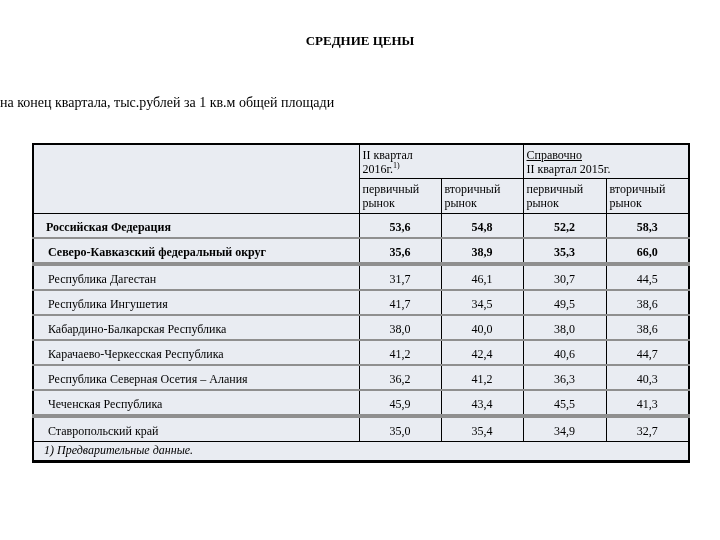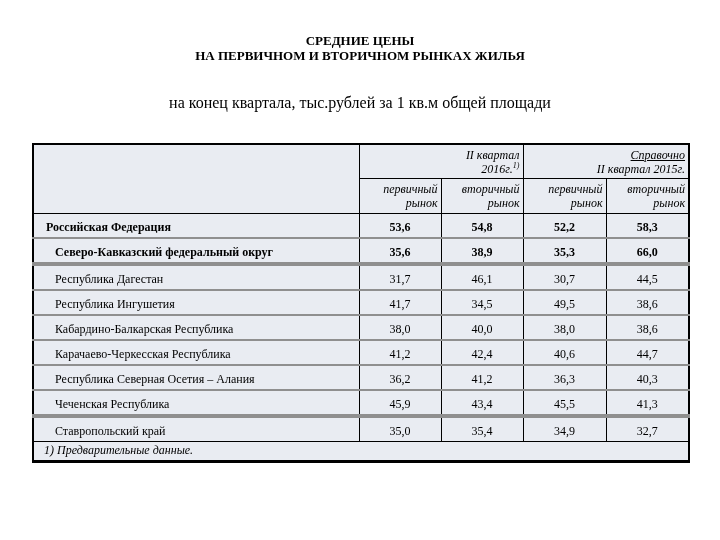--- a/index.html
+++ b/index.html
@@ -8,70 +8,69 @@
     font-family:"Liberation Serif","DejaVu Serif",serif;color:#000;
   }
   .slide{position:relative;width:720px;height:468px;background:#fff;}
 
   .title-block{
     position:absolute;top:33px;left:0;width:720px;
     text-align:center;font-weight:bold;font-size:13px;line-height:15px;
   }
   .subtitle{
     position:absolute;top:96px;left:0;width:720px;
-    text-align:center;font-size:16px;line-height:14px;
+    font-size:14px;line-height:14px;
   }
 
   table.price-table{
     position:absolute;left:32px;top:143px;width:656px;
     border-collapse:collapse;table-layout:fixed;
     background:var(--cell-bg,#e9ecf2);
     border:2px solid #000;border-bottom:3px solid #000;
     font-size:12px;
   }
   .price-table th, .price-table td{overflow:hidden;}
 
   thead th{
     border:1px solid #000;
-    font-style:italic;font-weight:normal;
-    vertical-align:middle;text-align:right;
+    font-weight:normal;
+    vertical-align:middle;text-align:left;
     padding:1px 3px;line-height:14px;
   }
   thead tr.h1 th{height:31px;}
   thead tr.h2 th{height:32px;margin-left:30px;}
   thead th.corner{border-bottom:1px solid #000;}
   .underlined{text-decoration:underline;}
   sup.fn-mark{font-size:8px;vertical-align:super;line-height:0;}
 
   tbody td{
     border-left:1px solid #000;
     border-bottom:2px solid var(--row-line,#8f8f8f);
     height:21px;vertical-align:bottom;padding:0 2px 2px 2px;
   }
   tbody td.label-cell{border-left:none;text-align:left;padding-left:12px;}
-  tbody td.label-cell.indent{padding-left:21px;}
+  tbody td.label-cell.indent{padding-left:14px;}
   tbody td.value-cell{text-align:center;}
   tbody tr.bold-row td{font-weight:bold;}
   tbody tr.thick-after td{border-bottom:4px solid var(--row-line,#8f8f8f);}
   tbody tr:last-child td{border-bottom:1px solid #000;}
 
   tfoot td{
     border:none;font-style:italic;
     height:15px;vertical-align:middle;
     padding:1px 4px 2px 10px;text-align:left;
   }
 </style>
 </head>
 <body>
 
 <div class="slide">
 
   <div class="title-block">
     <div>СРЕДНИЕ ЦЕНЫ</div>
-    <div>НА ПЕРВИЧНОМ И ВТОРИЧНОМ РЫНКАХ ЖИЛЬЯ</div>
   </div>
 
   <div class="subtitle">на конец квартала, тыс.рублей за 1 кв.м общей площади</div>
 
   <table class="price-table">
     <colgroup>
       <col style="width:326px">
       <col style="width:82px">
       <col style="width:82px">
       <col style="width:83px">

